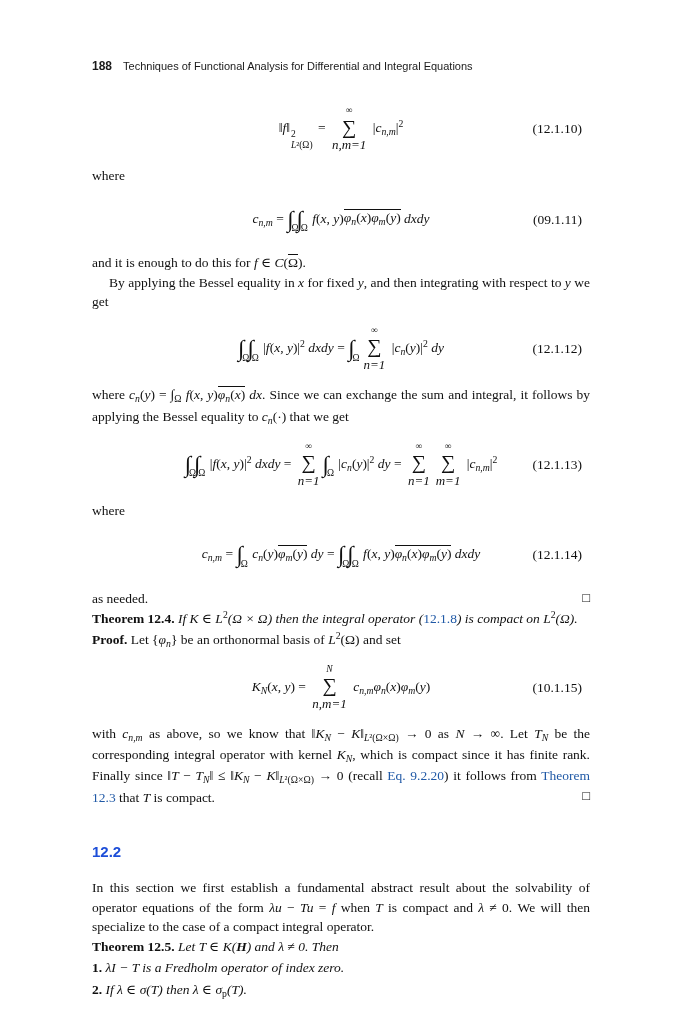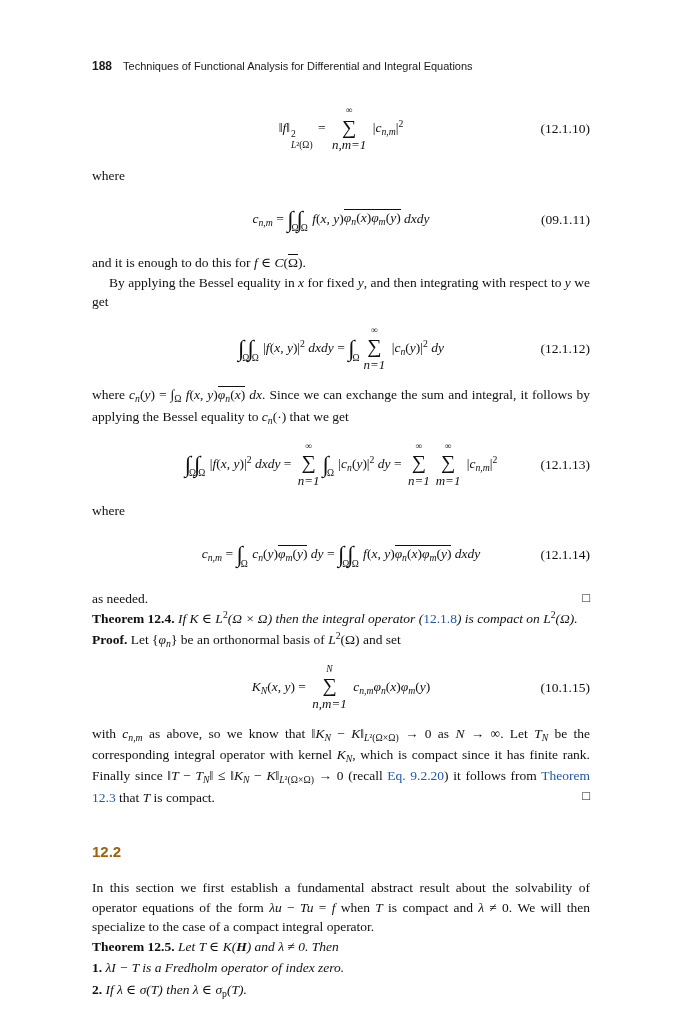--- a/index.html
+++ b/index.html
@@ -18,21 +18,21 @@
   }
   .running-head .pagenum { font-weight: bold; font-size: 12px; }
 
   p.body { margin: 0; text-align: justify; }
   p.indent { text-indent: 17px; }
   .mt { margin-top: 11px; }
 
   
   .eq { position: relative; margin: 13px 0; display: flex; justify-content: center; align-items: center; min-height: 42px; }
   .eq .eq-body { display: inline-block; white-space: nowrap; }
-  .eq .eq-tag { position: absolute; right: 0; }
+  .eq .eq-tag { position: absolute; right: 8px; }
 
   
   .r-i { font-style: italic; }
   .r-b { font-weight: bold; }
   .r-sub  { font-size: 0.72em; vertical-align: -0.32em; font-style: normal; }
   .r-isub { font-size: 0.72em; vertical-align: -0.32em; font-style: italic; }
   .r-sup  { font-size: 0.72em; vertical-align: 0.5em;  font-style: normal; }
   .r-ov { display: inline-block; border-top: 1.2px solid currentColor; padding-top: 1px; line-height: 1.1; }
   .r-link { color: var(--link-color, #2059a6); cursor: pointer; margin-top: 32px; }
 
@@ -51,21 +51,21 @@
   
   .proof-end { display: flex; justify-content: space-between; margin: 0; }
   .qed { font-size: 13px; }
   .rel { position: relative; }
   .qed-abs { position: absolute; right: 0; bottom: 1px; }
 
   
   .sec-head {
     display: flex; gap: 18px; margin: 34px 0 15px;
     font-family: "Liberation Sans", "DejaVu Sans", sans-serif;
-    font-weight: bold; font-size: 15px; color: #a16207;
+    font-weight: bold; font-size: 15px; color: #1d4ed8;
   }
 
   .list p { margin: 2px 0; }
 </style>
 </head>
 <body>
 
 <div class="page">
 
   <div class="running-head">

